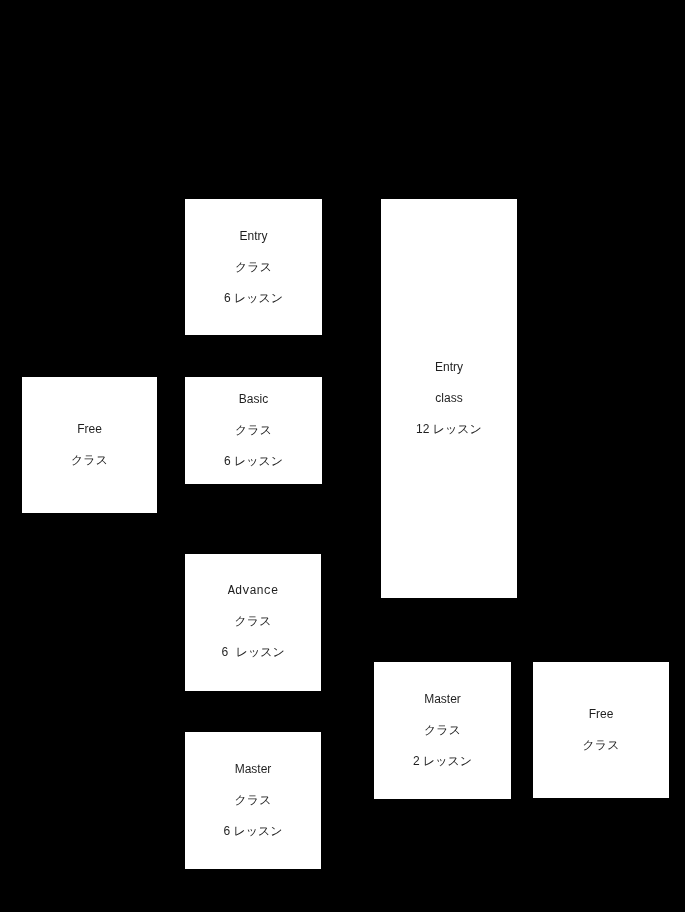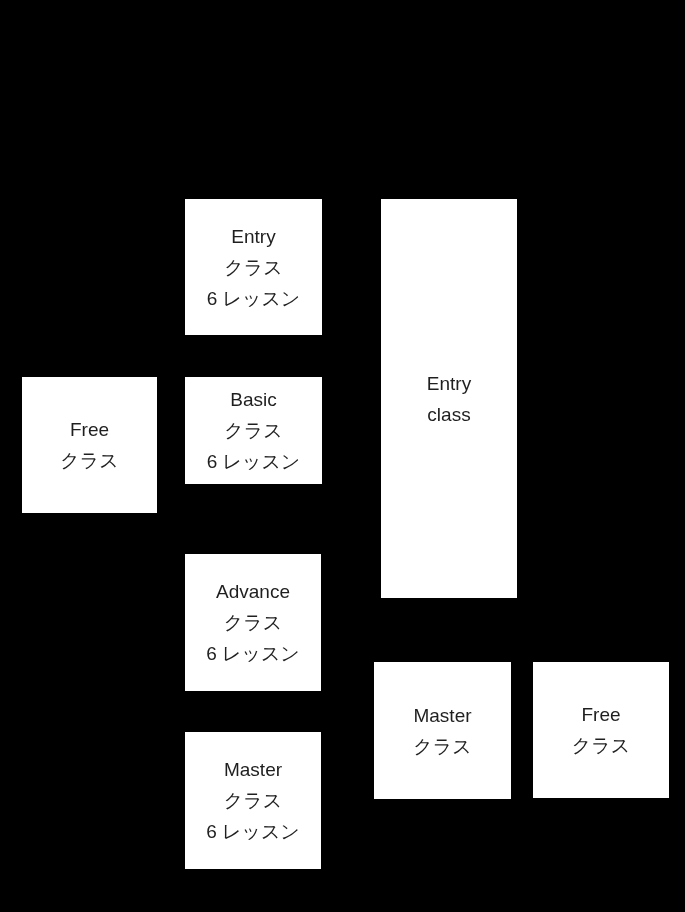--- a/index.html
+++ b/index.html
@@ -17,30 +17,30 @@
   }
   .box {
     position: absolute;
     background: #ffffff;
     display: flex;
     flex-direction: column;
     justify-content: center;
     align-items: center;
     text-align: center;
     color: #1f1f1f;
-    font-size: 19px;
+    font-size: 12px;
     line-height: 31px;
   }
   .box span { display: block; white-space: nowrap; }
   
   .b-entry6   { left: 185px; top: 199px; width: 137px; height: 136px; }
   .b-freeL    { left: 22px;  top: 377px; width: 135px; height: 136px; }
   .b-basic6   { left: 185px; top: 377px; width: 137px; height: 107px; }
   .b-entry12  { left: 381px; top: 199px; width: 136px; height: 399px; }
-  .b-advance6 { left: 185px; top: 554px; width: 136px; height: 137px; }
+  .b-advance6 { left: 185px; top: 554px; width: 136px; height: 137px; font-family: Liberation Mono, monospace; }
   .b-master6  { left: 185px; top: 732px; width: 136px; height: 137px; }
   .b-master2  { left: 374px; top: 662px; width: 137px; height: 137px; }
   .b-freeR    { left: 533px; top: 662px; width: 136px; height: 136px; }
 </style>
 </head>
 <body>
 
 <div class="stage">
 
   <div class="box b-entry6">
@@ -56,37 +56,39 @@
 
   <div class="box b-basic6">
     <span>Basic</span>
     <span>クラス</span>
     <span>6 レッスン</span>
   </div>
 
   <div class="box b-entry12">
     <span>Entry</span>
     <span>class</span>
+    <span>12 レッスン</span>
   </div>
 
   <div class="box b-advance6">
     <span>Advance</span>
     <span>クラス</span>
     <span>6 レッスン</span>
   </div>
 
   <div class="box b-master6">
     <span>Master</span>
     <span>クラス</span>
     <span>6 レッスン</span>
   </div>
 
   <div class="box b-master2">
     <span>Master</span>
     <span>クラス</span>
+    <span>2 レッスン</span>
   </div>
 
   <div class="box b-freeR">
     <span>Free</span>
     <span>クラス</span>
   </div>
 
 </div>
 
 </body></html>

